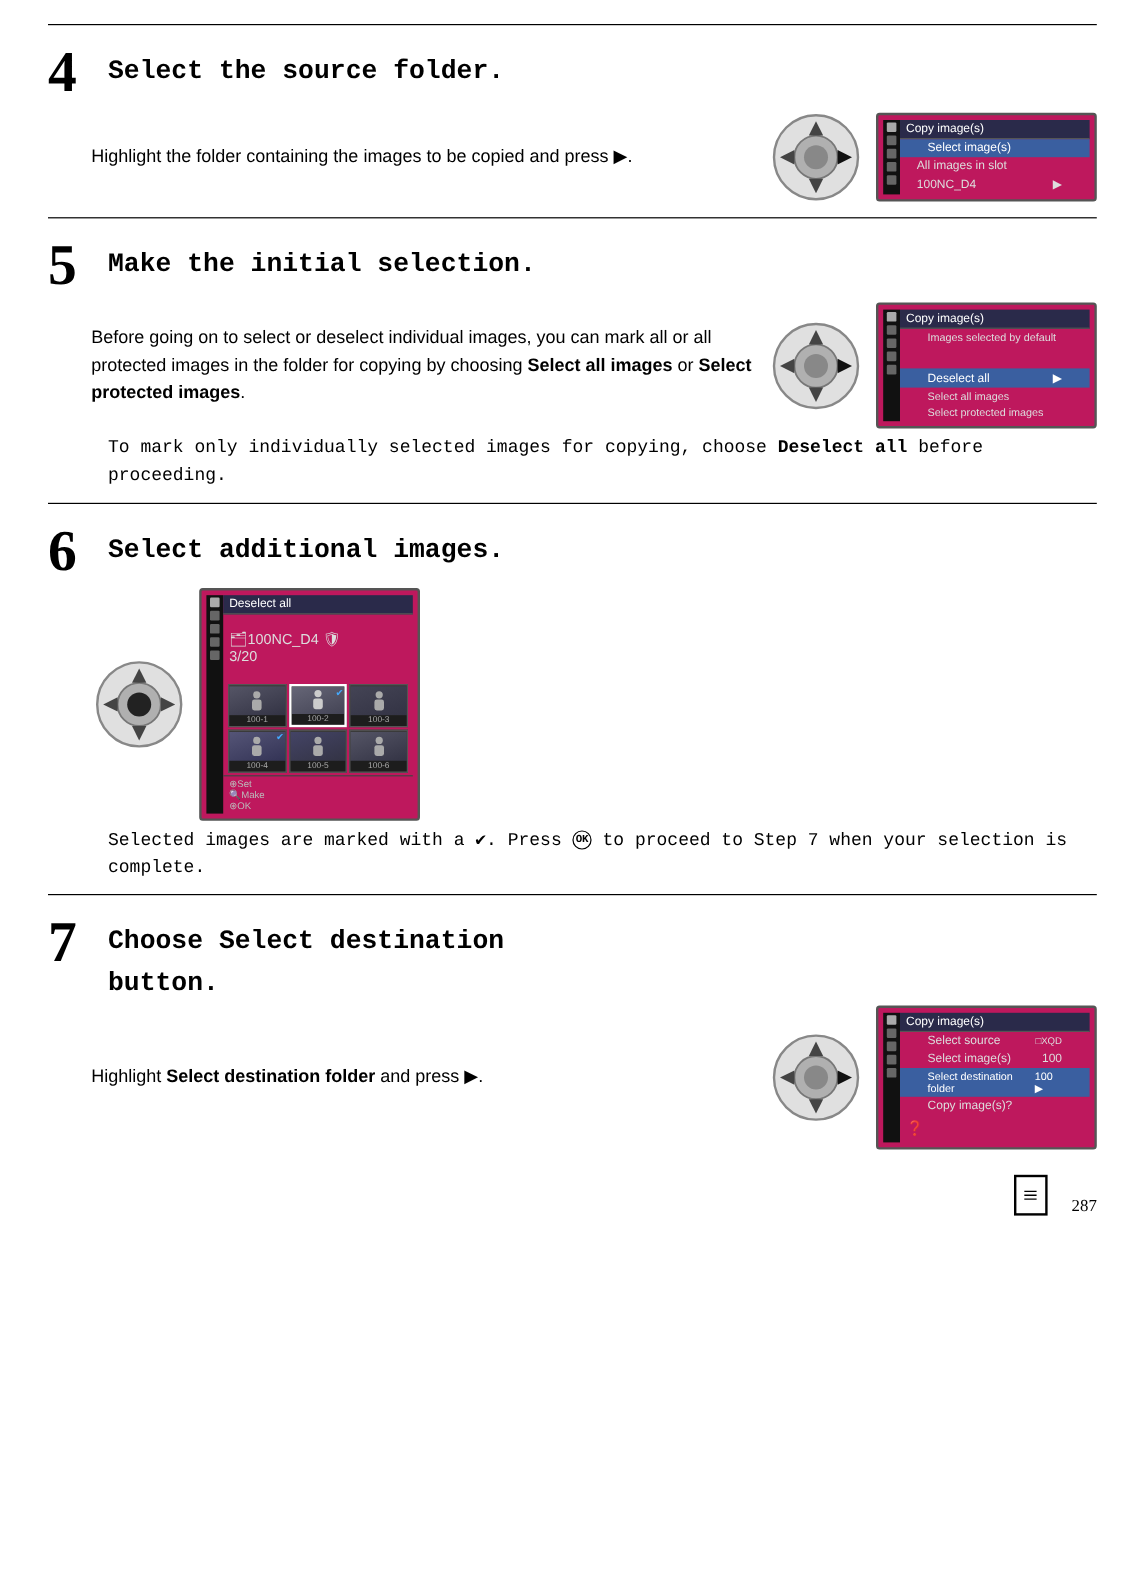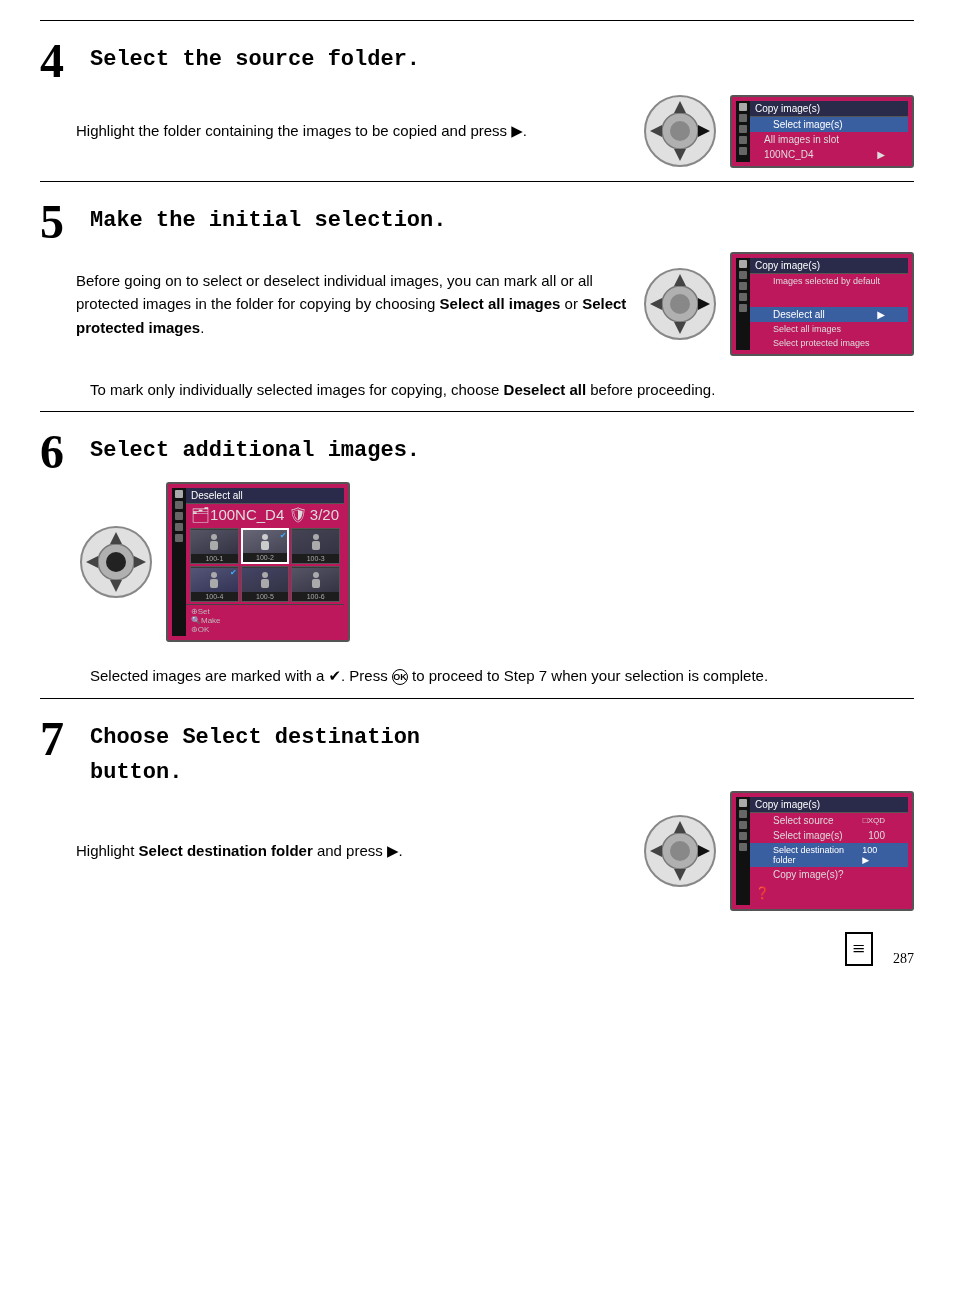--- a/index.html
+++ b/index.html
@@ -124,24 +124,25 @@
     .screen-blank-row {
       padding: 4px 5px;
       font-size: 10px;
       color: #ddd;
       font-family: Arial, sans-serif;
     }
     
     .thumb-grid-header {
       display: flex;
       justify-content: space-between;
-      padding: 2px 5px;
-      font-size: 15px;
+      padding: 14px 5px;
+      font-size: 12px;
       color: #ddd;
       font-family: Arial, sans-serif;
+      flex-direction: column;
     }
     .thumb-grid {
       display: grid;
       grid-template-columns: repeat(3, 1fr);
       gap: 2px;
       padding: 2px 4px;
     }
     .thumb-cell {
       background: #3a3a3a;
       height: 36px;
@@ -202,23 +203,23 @@
     .bottom-row {
       display: flex;
       justify-content: flex-end;
       align-items: center;
       margin-top: 10px;
       gap: 20px;
     }
     .step-text-wide {
       font-size: 15px;
       line-height: 1.55;
-      font-family: Liberation Sans, sans-serif;
+      font-family: Liberation Mono, monospace;
       margin-left: 50px;
-      margin-top: 22px;
+      margin-top: 5px;
     }
     .ok-circle {
       display: inline-block;
       border: 1.5px solid #000;
       border-radius: 50%;
       width: 16px;
       height: 16px;
       font-size: 9px;
       text-align: center;
       line-height: 14px;

